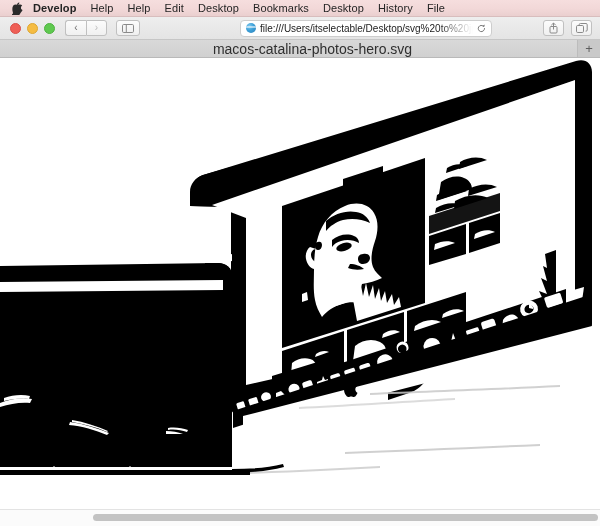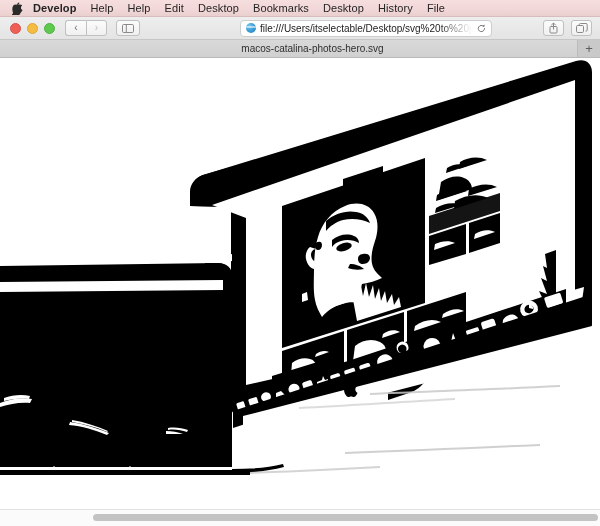--- a/index.html
+++ b/index.html
@@ -178,21 +178,21 @@
   .tab {
     flex: 1;
     display: flex;
     align-items: center;
     justify-content: center;
     background: linear-gradient(to bottom, #d9d9d9, #d0d0d0);
     border-right: 1px solid #bcbcbc;
     box-sizing: border-box;
   }
   .tab-title {
-    font-size: 10px;
+    font-size: 14px;
     color: #2f2f2f;
     white-space: nowrap;
     overflow: hidden;
     text-overflow: ellipsis;
     margin-left: 48px;
   }
   .newtab {
     width: 22px;
     display: flex;
     align-items: center;

